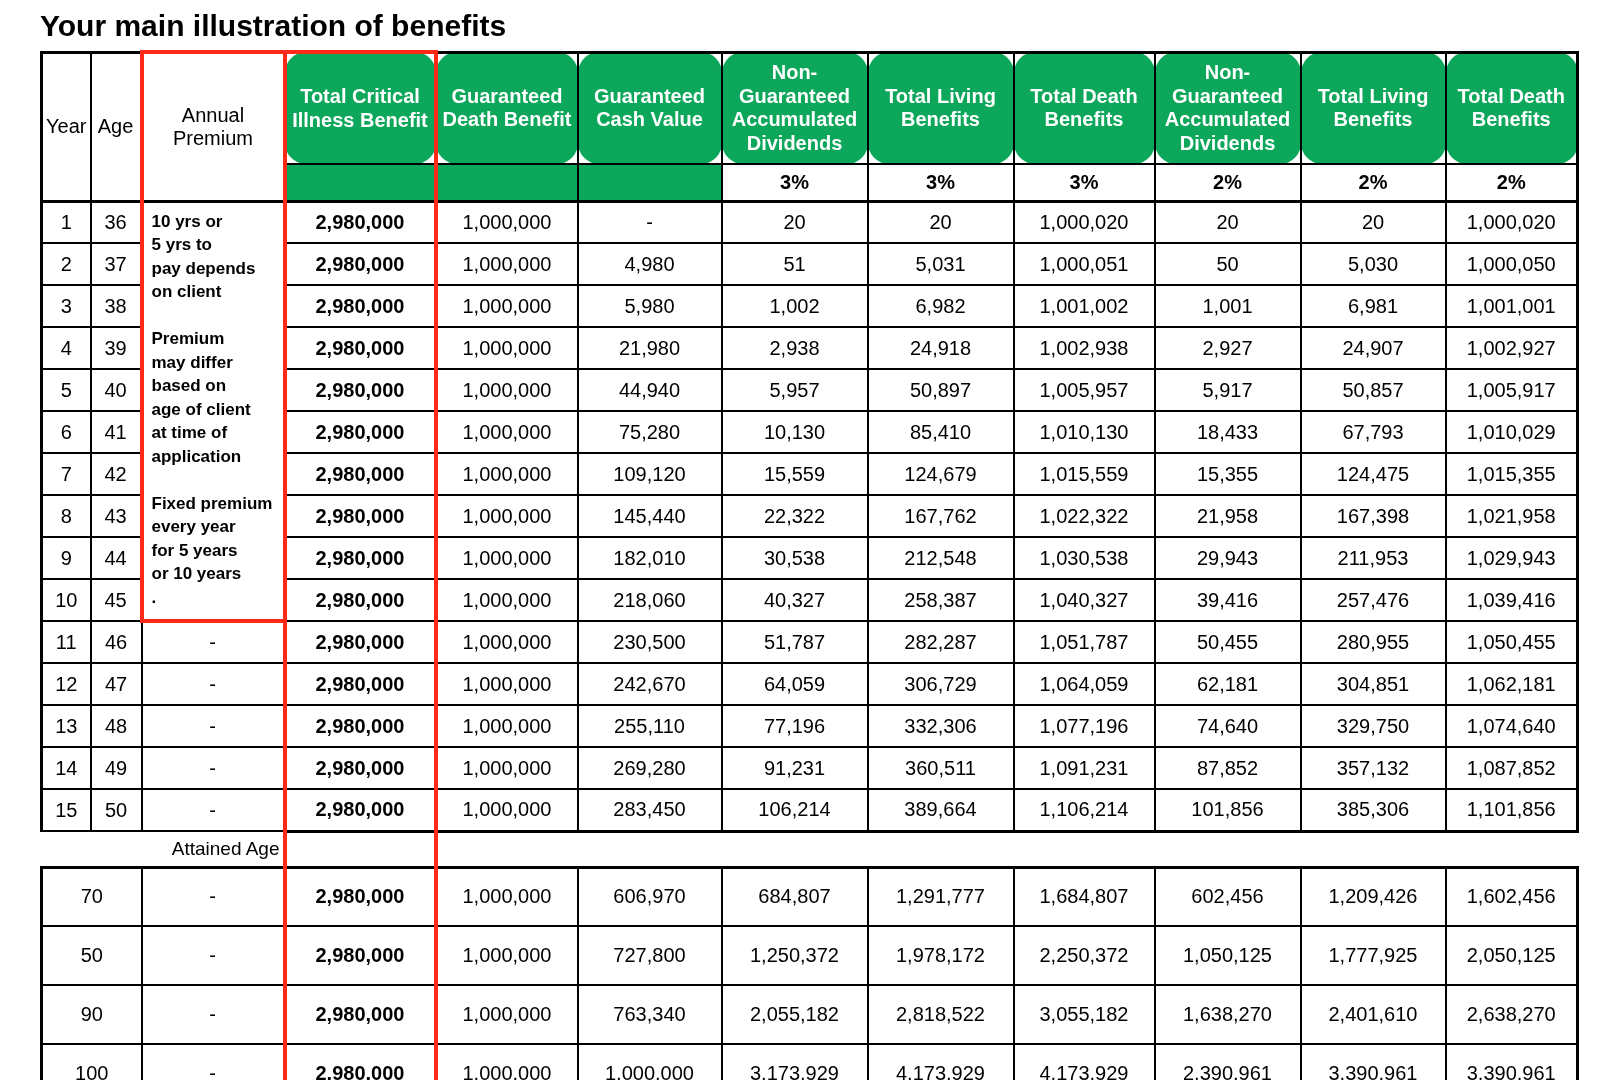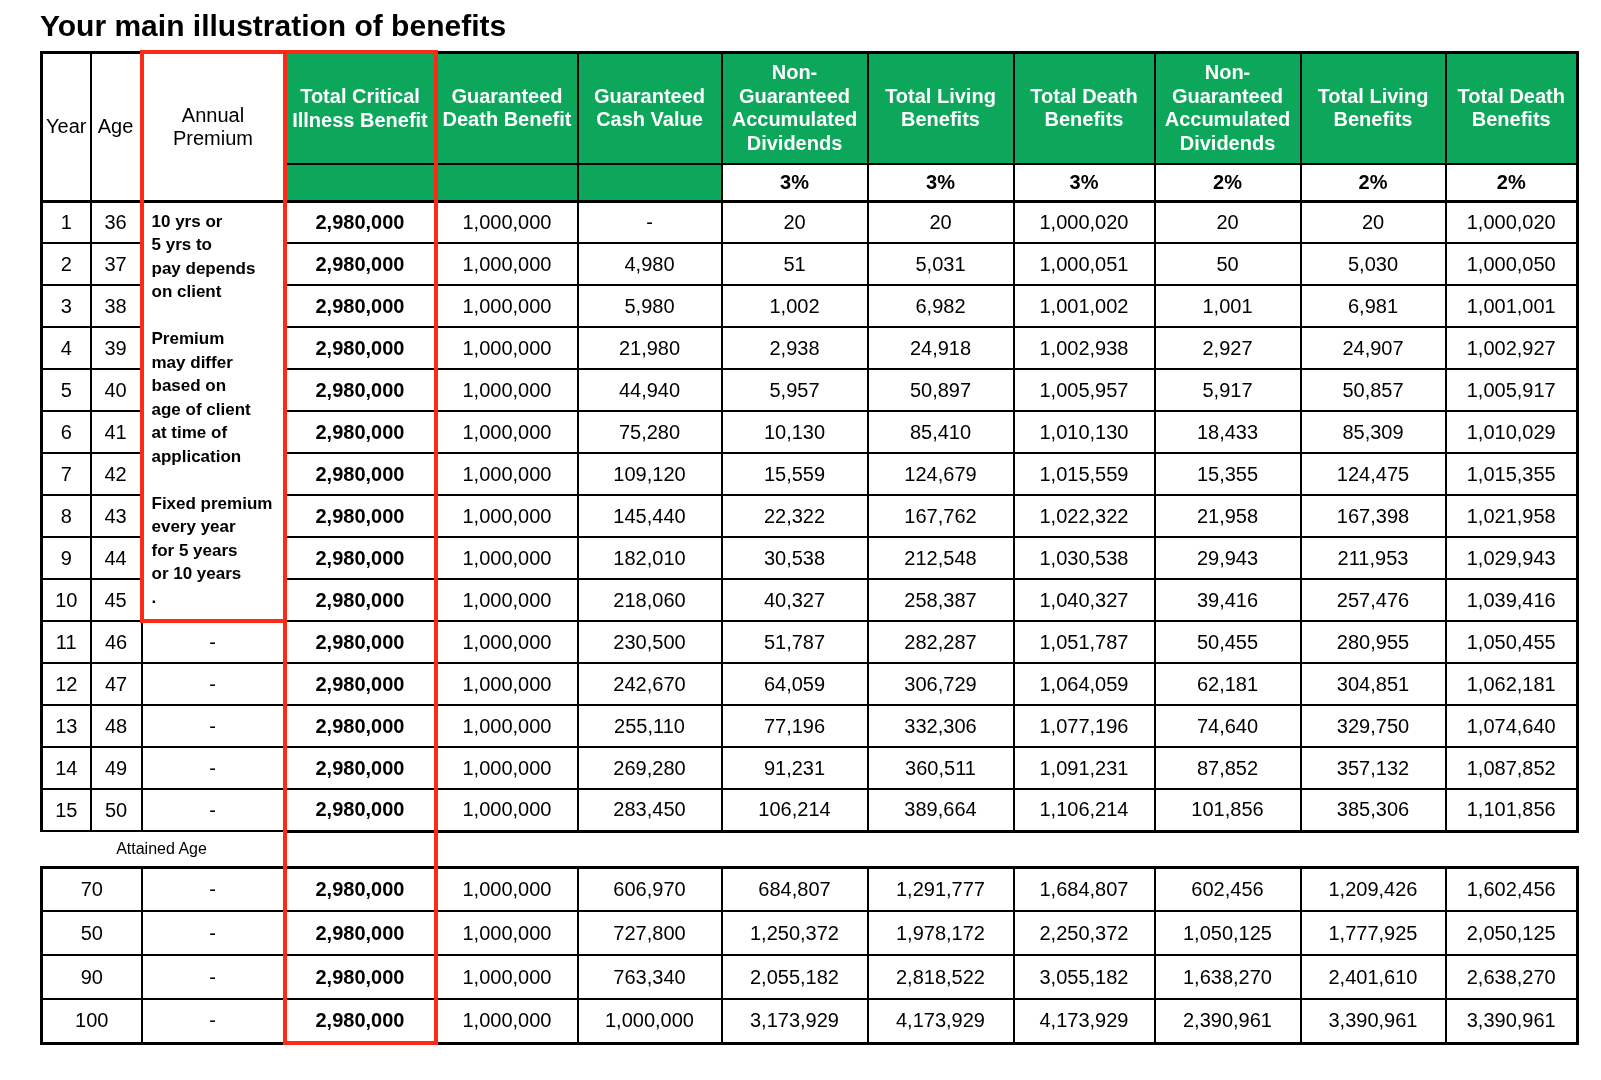--- a/index.html
+++ b/index.html
@@ -17,36 +17,36 @@
   table.benefits{border-collapse:collapse;table-layout:fixed;width:1536px;}
   td,th{padding:0 3px;text-align:center;vertical-align:middle;overflow:hidden;}
 
   
   tr.hrow1 th, tr.hrow2 td, tbody td{border:2px solid var(--ink);}
 
   tr.hrow1{height:112px;}
   tr.hrow2{height:37px;}
   tr.drow{height:42px;}
   tr.gap-row{height:36px;}
-  tr.arow{height:44px;}
+  tr.arow{height:59px;}
 
   th.plain{background:#fff;font-weight:normal;font-size:20px;line-height:1.15;}
   th.ghead{background:var(--green);color:#fff;font-weight:bold;font-size:20px;line-height:1.18;
-           border-bottom:1px solid var(--green-line);}
+           border-bottom:1px solid var(--green-line);border-radius:21px;}
   td.gsub{background:var(--green);border-top:1px solid var(--green-line);}
   td.pct{background:#fff;font-weight:bold;font-size:20px;}
   .hdr-b{border-bottom-width:3px !important;border-bottom-style:solid;border-bottom-color:var(--ink);}
 
   tbody td{font-size:20px;background:#fff;}
   td.c-note{white-space:pre-line;text-align:left;vertical-align:top;
             font-size:17px;line-height:23.5px;padding:7px 2px 0 8px;}
 
   
   tr.gap-row td{border:none;background:#fff;}
-  td.gap-label{text-align:center;font-size:16px;padding-left:2px;white-space:nowrap;vertical-align:middle;}
+  td.gap-label{text-align:right;font-size:19px;padding-left:2px;white-space:nowrap;vertical-align:middle;}
 
   
   .ot{border-top-width:3px !important;}
   .ob{border-bottom-width:3px !important;}
   .ol{border-left-width:3px !important;}
   .or{border-right-width:3px !important;}
 
   
   .red-l{border-left:4px solid var(--red) !important;font-weight:bold;}
   .red-r{border-right:4px solid var(--red) !important;}
@@ -187,21 +187,21 @@
         <tr class="drow">
           <td class="ol">6</td>
           <td class="">41</td>
           <td class="red-l red-r">2,980,000</td>
           <td class="">1,000,000</td>
           <td class="">75,280</td>
           <td class="">10,130</td>
           <td class="">85,410</td>
           <td class="">1,010,130</td>
           <td class="">18,433</td>
-          <td class="">85,309</td>
+          <td class="">67,793</td>
           <td class="or">1,010,029</td>
         </tr>
         <tr class="drow">
           <td class="ol">7</td>
           <td class="">42</td>
           <td class="red-l red-r">2,980,000</td>
           <td class="">1,000,000</td>
           <td class="">109,120</td>
           <td class="">15,559</td>
           <td class="">124,679</td>

